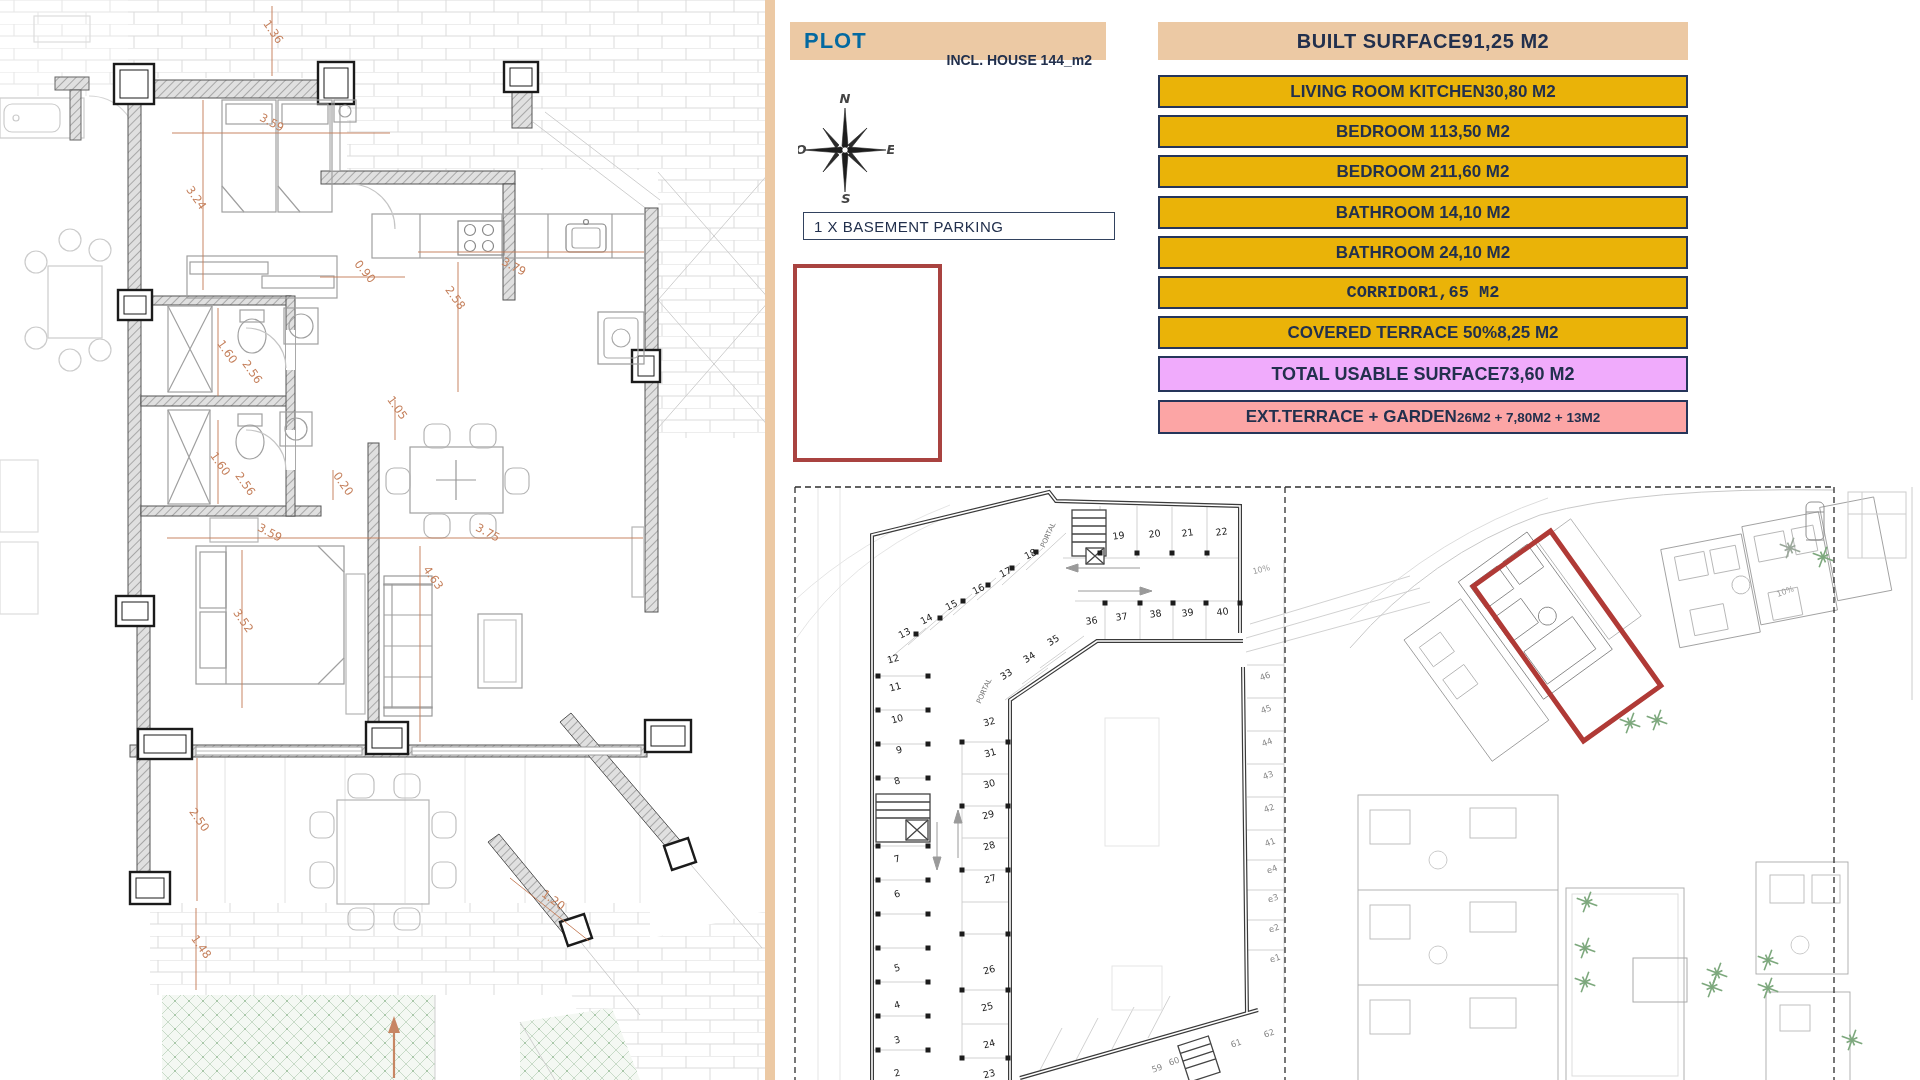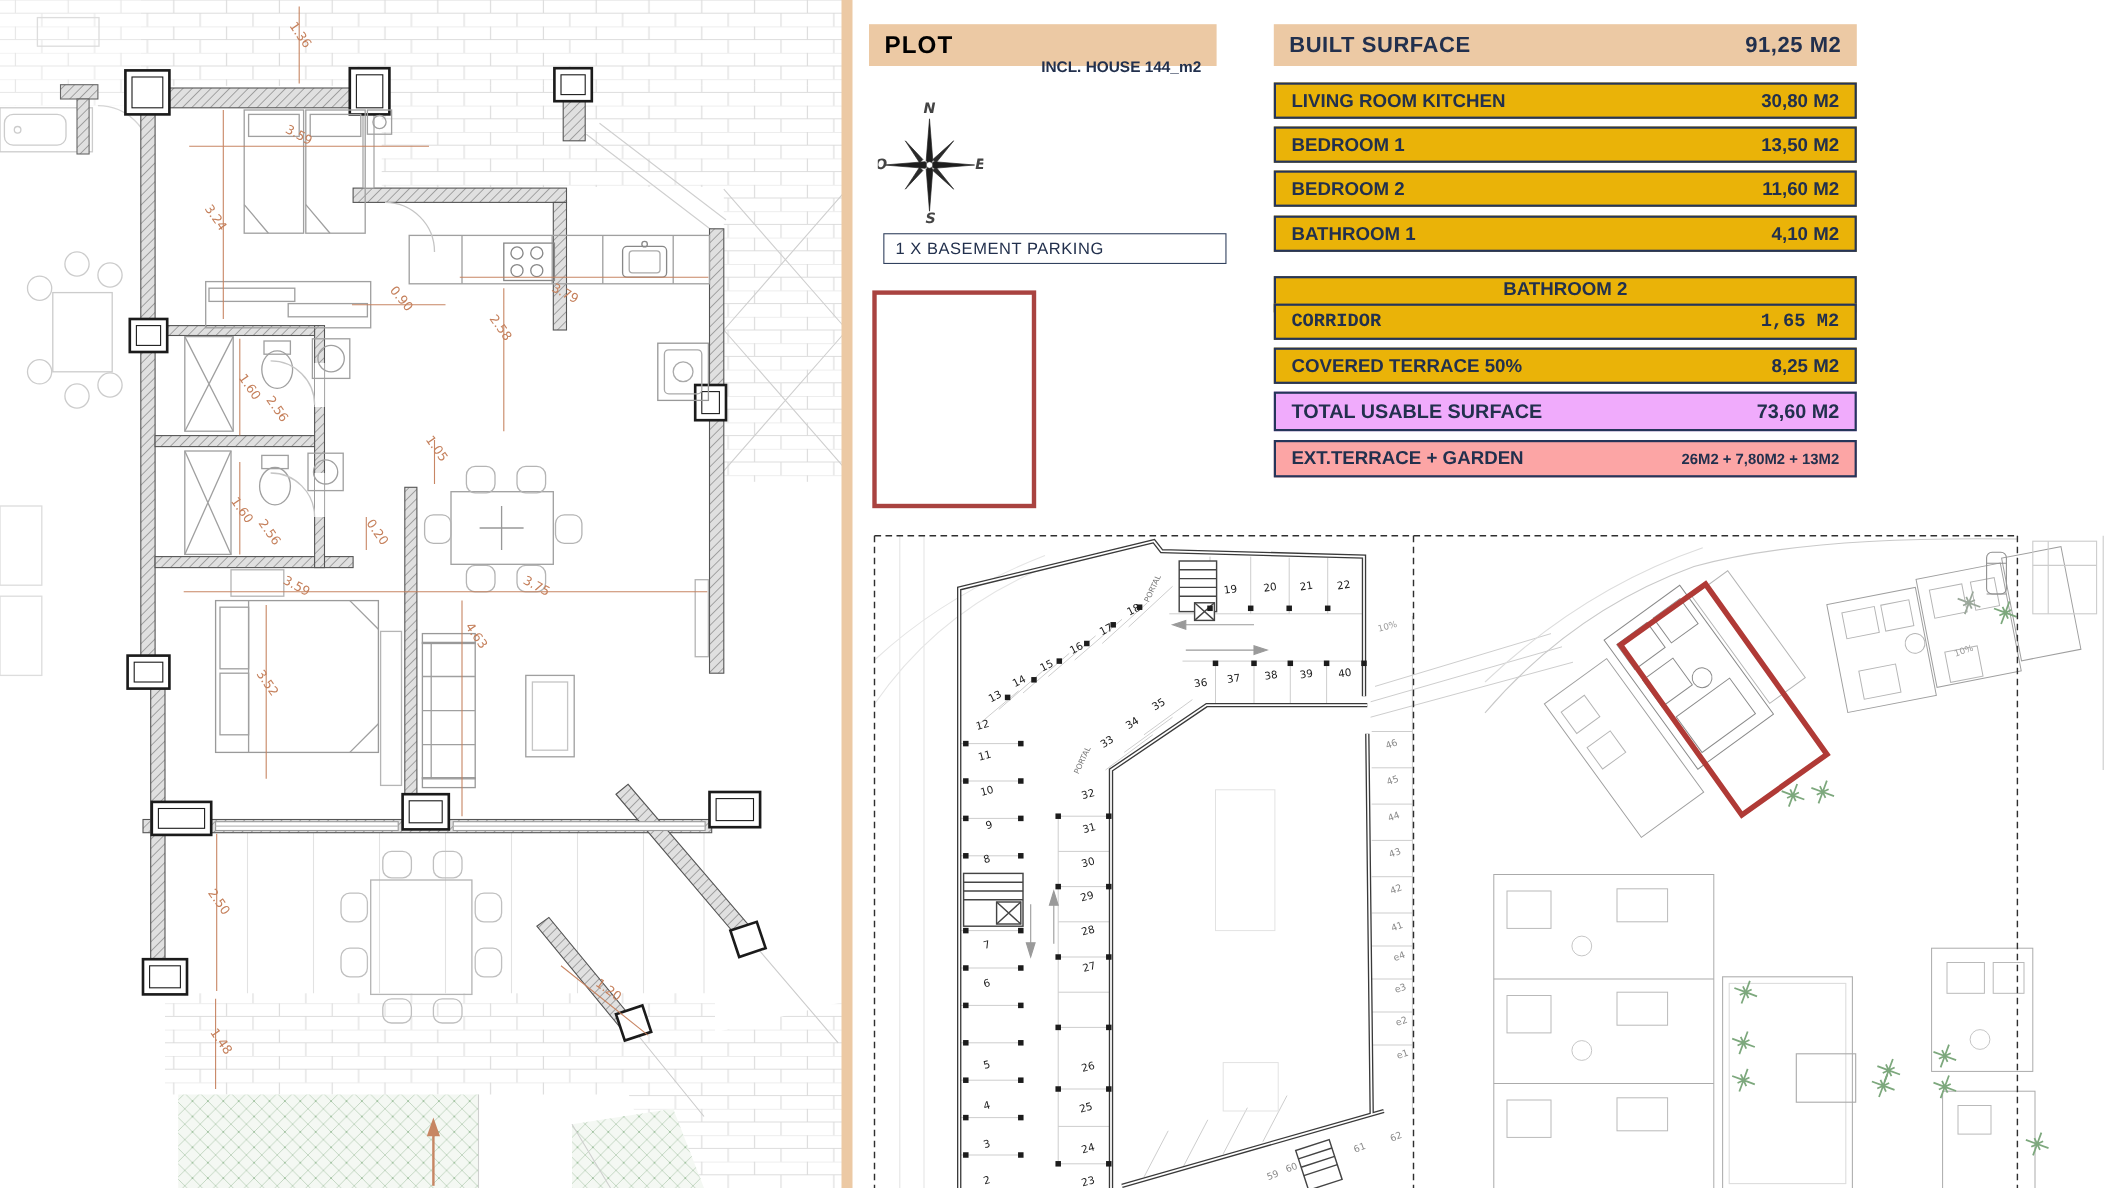--- a/index.html
+++ b/index.html
@@ -4,37 +4,37 @@
 <style>
   html,body{margin:0;padding:0;background:#fff;}
   body{width:1920px;height:1080px;position:relative;overflow:hidden;
        font-family:"Liberation Sans",sans-serif;}
   svg text{font-family:"DejaVu Sans",sans-serif;}
   .abs{position:absolute;}
   #tan-divider{left:765px;top:0;width:10px;height:1080px;background:#ecc9a4;}
   
   #plot-header{left:790px;top:22px;width:316px;height:38px;background:#ecc9a4;
     display:flex;align-items:center;justify-content:space-between;padding:0 14px;box-sizing:border-box;}
-  #plot-title{font-weight:bold;font-size:22px;color:#000000;letter-spacing:1px;}
+  #plot-title{font-weight:bold;font-size:22px;color:#0369a1;letter-spacing:1px;}
   #plot-subtitle{font-weight:bold;font-size:14px;color:#22304d;margin-top:38px;}
   
   #basement-note{left:803px;top:212px;width:312px;height:28px;border:1.5px solid #32425f;background:#fff;
     display:flex;align-items:center;padding:0 10px;box-sizing:border-box;
     font-weight:normal;font-size:15px;color:#22304d;letter-spacing:.5px;}
   
   #red-plot-rect{left:793px;top:264px;width:149px;height:198px;border:4px solid #a94340;background:#fff;box-sizing:border-box;}
   
   #surface-table{left:1158px;top:0;width:530px;}
   .tbl-row{position:absolute;left:0;width:530px;display:flex;align-items:center;
-    justify-content:space-between;padding:0 14px;box-sizing:border-box;
+    justify-content:center;padding:0 14px;box-sizing:border-box;
     font-weight:bold;color:#22304d;}
   #tbl-header{top:22px;height:38px;background:#ecc9a4;font-size:20px;letter-spacing:.5px;}
   .row-plain{height:33px;background:#eab308;border:2px solid #25355a;font-size:17px;}
   #row-0{top:75px;}#row-1{top:115px;}#row-2{top:155px;}#row-3{top:196px;}
-  #row-4{top:251px;flex-direction:column;}#row-5{top:276px;font-family:Liberation Mono, monospace;}#row-6{top:316px;}
+  #row-4{top:236px;}#row-5{top:276px;font-family:Liberation Mono, monospace;}#row-6{top:316px;}
   #row-total{top:356px;height:36px;background:#f0abfc;border:2px solid #25355a;font-size:18px;}
   #row-ext{top:400px;height:34px;background:#fca5a5;border:2px solid #25355a;font-size:17px;}
   #row-ext .val{font-size:13.5px;}
   #compass-box{left:798px;top:92px;width:96px;height:112px;}
 </style>
 </head>
 <body>
 
 <svg class="abs" style="left:0;top:0" width="790" height="1080" viewBox="0 0 790 1080">
   <defs>

